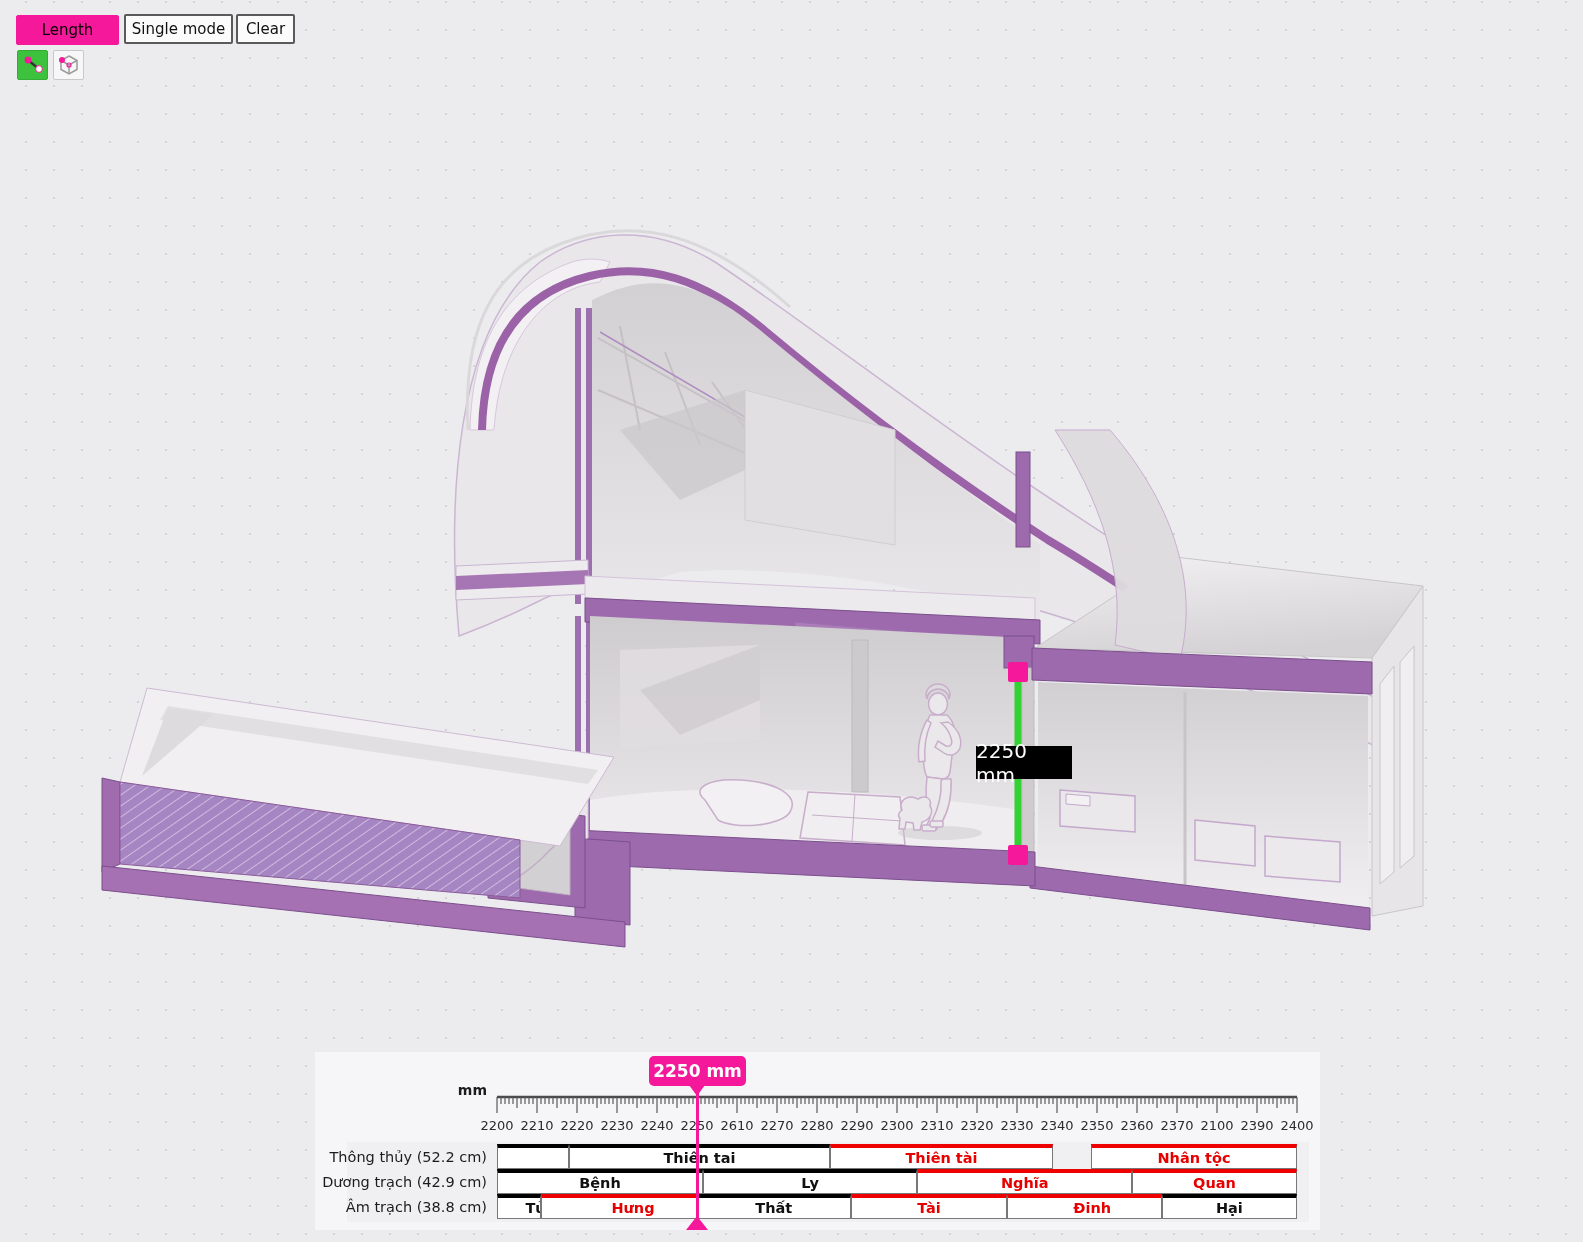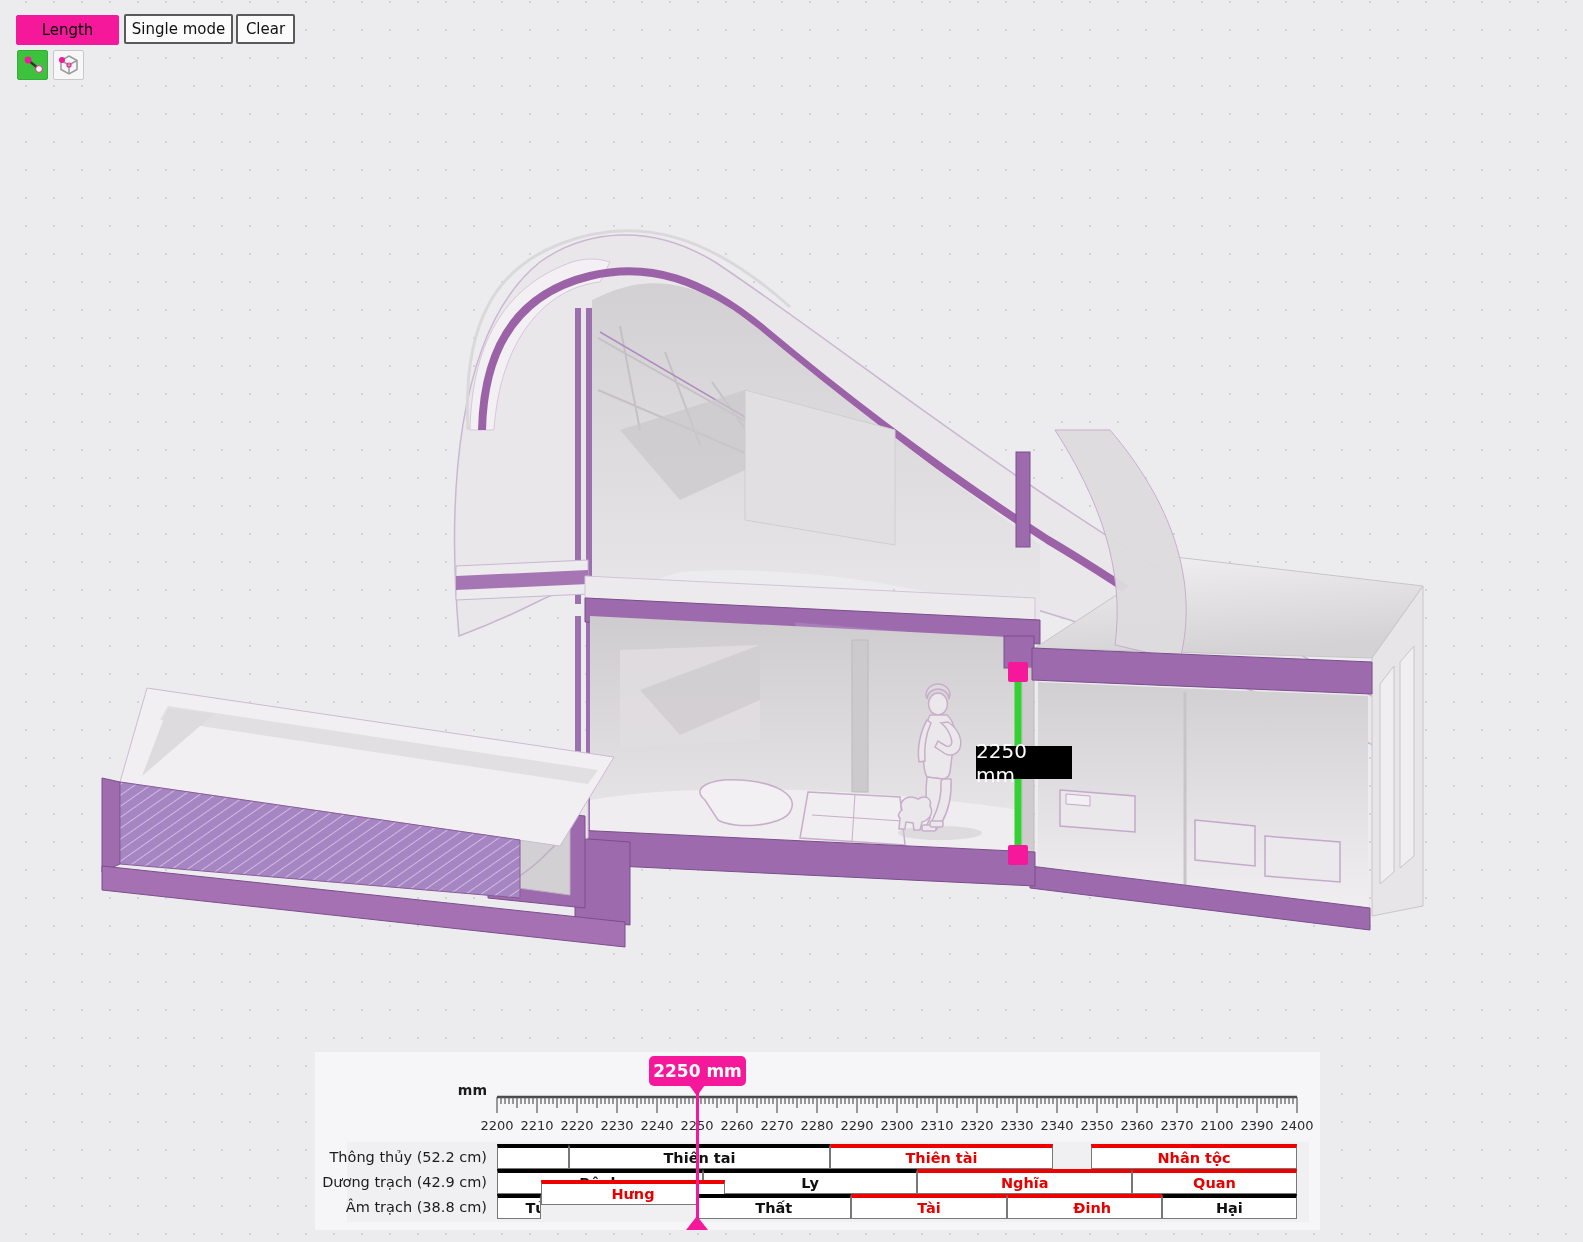--- a/index.html
+++ b/index.html
@@ -222,21 +222,21 @@
     <path id="tickpath" stroke="#5a5a5a" stroke-width="1.2" fill="none" d="M182,45v16M186,45v7M190,45v7M194,45v7M198,45v7M202,45v11M206,45v7M210,45v7M214,45v7M218,45v7M222,45v16M226,45v7M230,45v7M234,45v7M238,45v7M242,45v11M246,45v7M250,45v7M254,45v7M258,45v7M262,45v16M266,45v7M270,45v7M274,45v7M278,45v7M282,45v11M286,45v7M290,45v7M294,45v7M298,45v7M302,45v16M306,45v7M310,45v7M314,45v7M318,45v7M322,45v11M326,45v7M330,45v7M334,45v7M338,45v7M342,45v16M346,45v7M350,45v7M354,45v7M358,45v7M362,45v11M366,45v7M370,45v7M374,45v7M378,45v7M382,45v16M386,45v7M390,45v7M394,45v7M398,45v7M402,45v11M406,45v7M410,45v7M414,45v7M418,45v7M422,45v16M426,45v7M430,45v7M434,45v7M438,45v7M442,45v11M446,45v7M450,45v7M454,45v7M458,45v7M462,45v16M466,45v7M470,45v7M474,45v7M478,45v7M482,45v11M486,45v7M490,45v7M494,45v7M498,45v7M502,45v16M506,45v7M510,45v7M514,45v7M518,45v7M522,45v11M526,45v7M530,45v7M534,45v7M538,45v7M542,45v16M546,45v7M550,45v7M554,45v7M558,45v7M562,45v11M566,45v7M570,45v7M574,45v7M578,45v7M582,45v16M586,45v7M590,45v7M594,45v7M598,45v7M602,45v11M606,45v7M610,45v7M614,45v7M618,45v7M622,45v16M626,45v7M630,45v7M634,45v7M638,45v7M642,45v11M646,45v7M650,45v7M654,45v7M658,45v7M662,45v16M666,45v7M670,45v7M674,45v7M678,45v7M682,45v11M686,45v7M690,45v7M694,45v7M698,45v7M702,45v16M706,45v7M710,45v7M714,45v7M718,45v7M722,45v11M726,45v7M730,45v7M734,45v7M738,45v7M742,45v16M746,45v7M750,45v7M754,45v7M758,45v7M762,45v11M766,45v7M770,45v7M774,45v7M778,45v7M782,45v16M786,45v7M790,45v7M794,45v7M798,45v7M802,45v11M806,45v7M810,45v7M814,45v7M818,45v7M822,45v16M826,45v7M830,45v7M834,45v7M838,45v7M842,45v11M846,45v7M850,45v7M854,45v7M858,45v7M862,45v16M866,45v7M870,45v7M874,45v7M878,45v7M882,45v11M886,45v7M890,45v7M894,45v7M898,45v7M902,45v16M906,45v7M910,45v7M914,45v7M918,45v7M922,45v11M926,45v7M930,45v7M934,45v7M938,45v7M942,45v16M946,45v7M950,45v7M954,45v7M958,45v7M962,45v11M966,45v7M970,45v7M974,45v7M978,45v7M982,45v16"></path>
   </svg>
 
   <div id="ticklabels">
       <div class="ticklabel" style="left: 162px;">2200</div>
       <div class="ticklabel" style="left: 202px;">2210</div>
       <div class="ticklabel" style="left: 242px;">2220</div>
       <div class="ticklabel" style="left: 282px;">2230</div>
       <div class="ticklabel" style="left: 322px;">2240</div>
       <div class="ticklabel" style="left: 362px;">2250</div>
-      <div class="ticklabel" style="left: 402px;">2260</div>
+      <div class="ticklabel" style="left: 402px;">2610</div>
       <div class="ticklabel" style="left: 442px;">2270</div>
       <div class="ticklabel" style="left: 482px;">2280</div>
       <div class="ticklabel" style="left: 522px;">2290</div>
       <div class="ticklabel" style="left: 562px;">2300</div>
       <div class="ticklabel" style="left: 602px;">2310</div>
       <div class="ticklabel" style="left: 642px;">2320</div>
       <div class="ticklabel" style="left: 682px;">2330</div>
       <div class="ticklabel" style="left: 722px;">2340</div>
       <div class="ticklabel" style="left: 762px;">2350</div>
       <div class="ticklabel" style="left: 802px;">2360</div>
@@ -252,21 +252,21 @@
       <div class="cell" style="left: 254px; width: 261px; top: 92px;">Thiên tai</div>
       <div class="cell red" style="left: 515px; width: 223px; top: 92px;">Thiên tài</div>
       <div class="cell red" style="left: 776px; width: 206px; top: 92px;">Nhân tộc</div>
       <div class="rowlabel" style="top: 117px; right: 833px; left: auto; width: 300px;">Dương trạch (42.9 cm)</div>
       <div class="cell" style="left: 182px; width: 206px; top: 117px;">Bệnh</div>
       <div class="cell" style="left: 388px; width: 214.4px; top: 117px;">Ly</div>
       <div class="cell red" style="left: 602.4px; width: 214.6px; top: 117px;">Nghĩa</div>
       <div class="cell red" style="left: 817px; width: 165px; top: 117px;">Quan</div>
       <div class="rowlabel" style="top: 142px; right: 833px; left: auto; width: 300px;">Âm trạch (38.8 cm)</div>
       <div class="cell" style="left: 182px; width: 44px; top: 142px; padding-left: 33px;">Tử</div>
-      <div class="cell red" style="left: 226px; width: 184px; top: 128px;">Hưng</div>
+      <div class="cell red" style="left: 226px; width: 184px; top: 142px;">Hưng</div>
       <div class="cell" style="left: 381.2px; width: 155.2px; top: 142px;">Thất</div>
       <div class="cell red" style="left: 536.4px; width: 155.2px; top: 142px;">Tài</div>
       <div class="cell red" style="left: 691.6px; width: 155.2px; top: 142px; padding-left: 16px;">Đinh</div>
       <div class="cell" style="left: 846.8px; width: 135.2px; top: 142px;">Hại</div>
     </div>
 
   <div class="marker-badge" id="marker-badge" style="left: 334px;">2250 mm</div>
   <div class="marker-pointer" id="marker-pointer" style="left: 374px;"></div>
   <div class="marker-line" id="marker-line" style="left: 380.5px;"></div>
   <div class="marker-foot" id="marker-foot" style="left: 371px;"></div>

